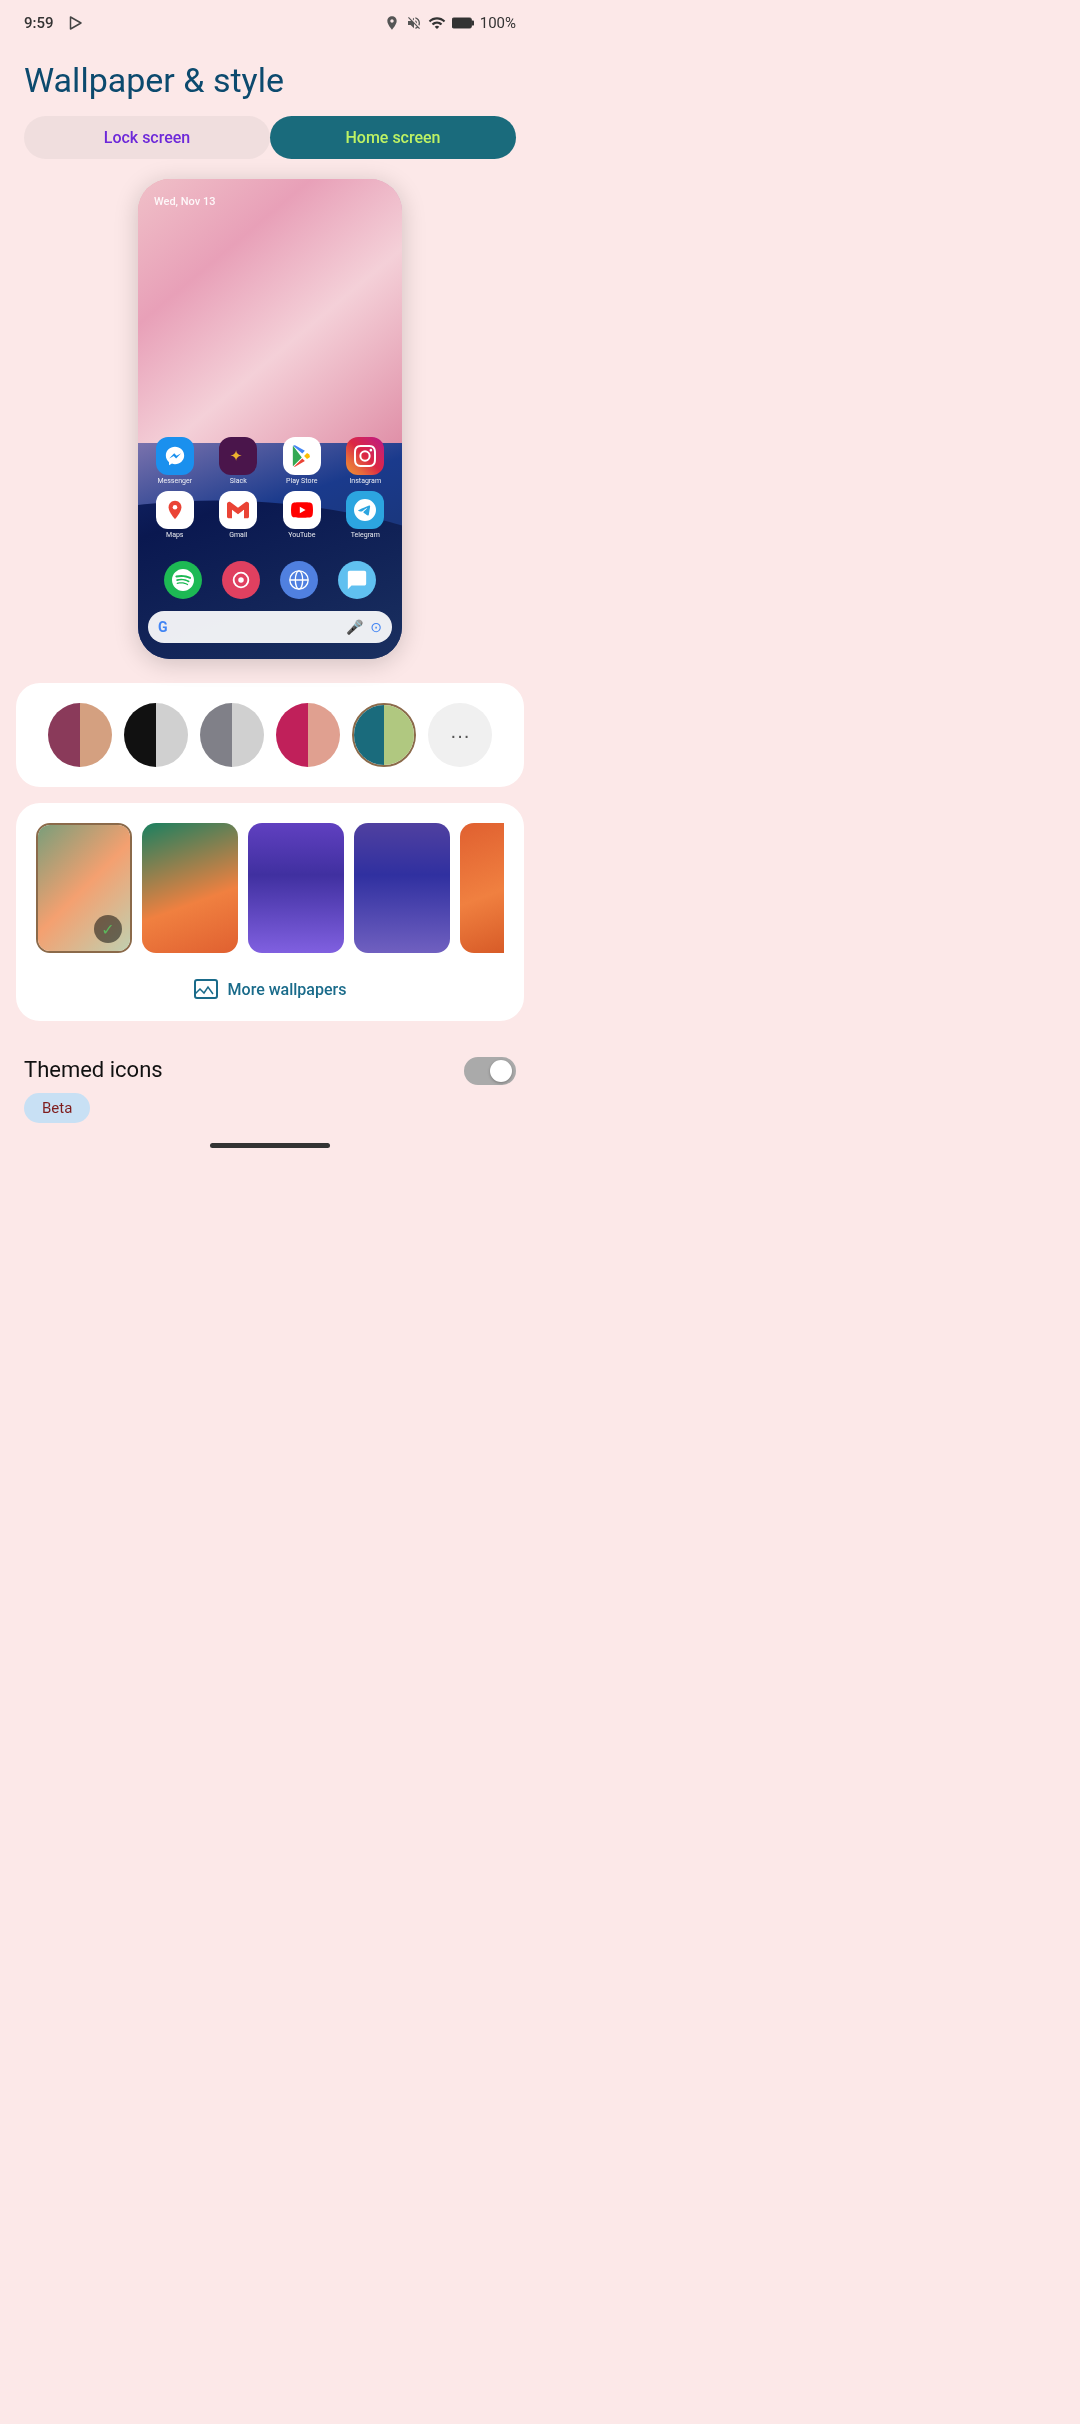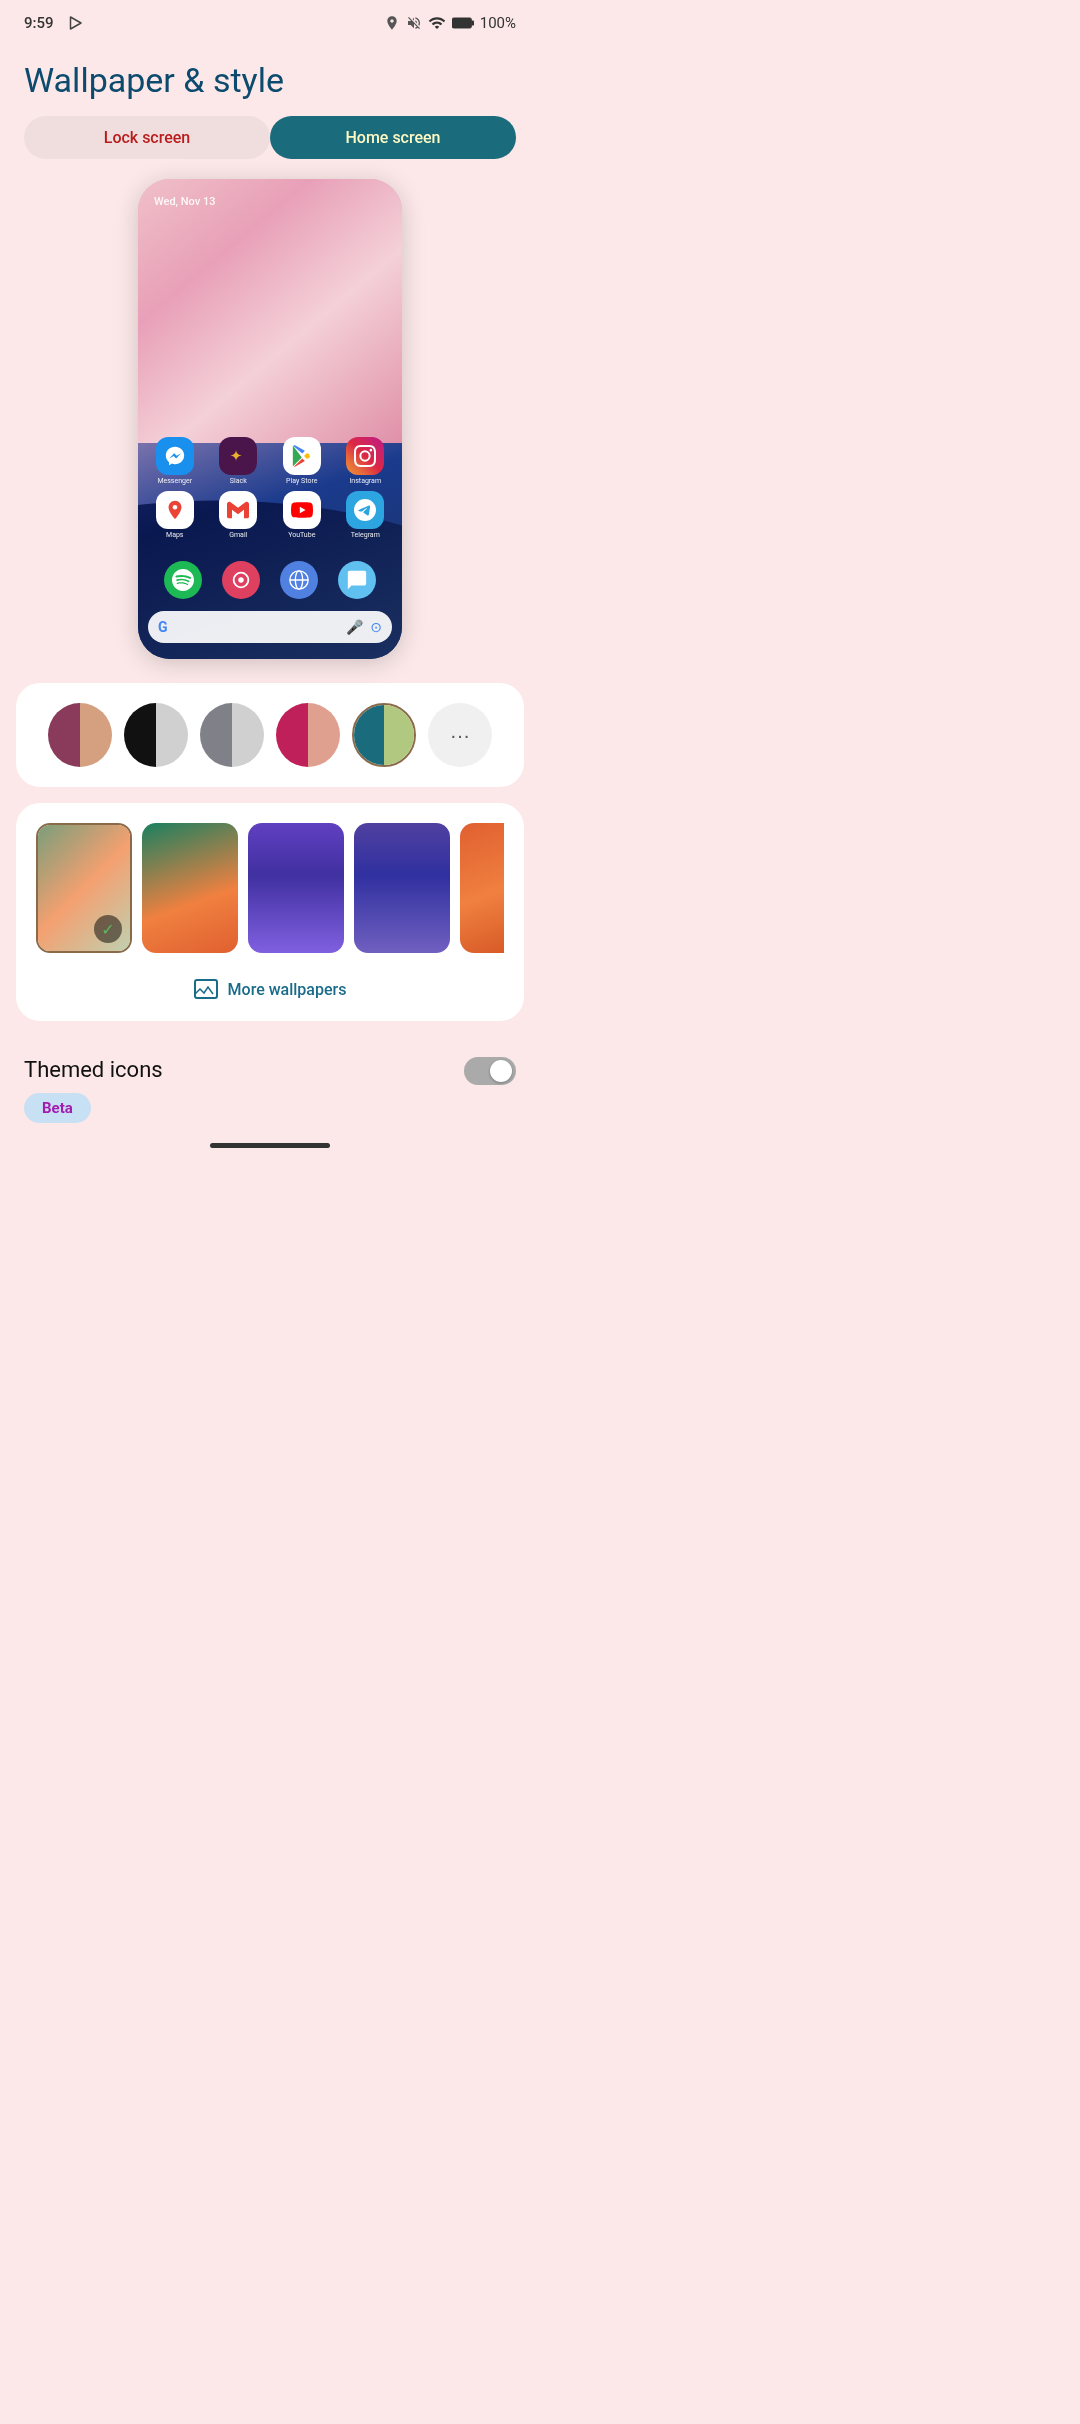--- a/index.html
+++ b/index.html
@@ -54,25 +54,25 @@
       flex: 1;
       padding: 12px 0;
       text-align: center;
       border-radius: 50px;
       font-size: 16px;
       cursor: pointer;
       font-weight: 500;
     }
     .tab-inactive {
       background: #f0dede;
-      color: #b91c1c;
+      color: #6d28d9;
     }
     .tab-active {
       background: #1a6b7c;
-      color: #fef9c3;
+      color: #bef264;
     }
 
     
     .phone-preview-wrap {
       display: flex;
       justify-content: center;
       margin-bottom: 24px;
     }
     .phone-preview {
       width: 264px;
@@ -295,25 +295,25 @@
       border-radius: 50%;
       background: #fff;
       position: absolute;
       top: 3px;
       right: 4px;
       box-shadow: 0 1px 3px rgba(0,0,0,0.3);
     }
     .beta-badge {
       display: inline-block;
       background: #c8e0f4;
-      color: #a21caf;
+      color: #7f1d1d;
       border-radius: 20px;
       padding: 6px 18px;
       font-size: 15px;
-      font-weight: 700;
+      font-weight: 400;
       margin: 0 24px;
     }
 
     
     .bottom-bar {
       display: flex;
       justify-content: center;
       padding: 20px 0 10px;
     }
     .home-indicator {

